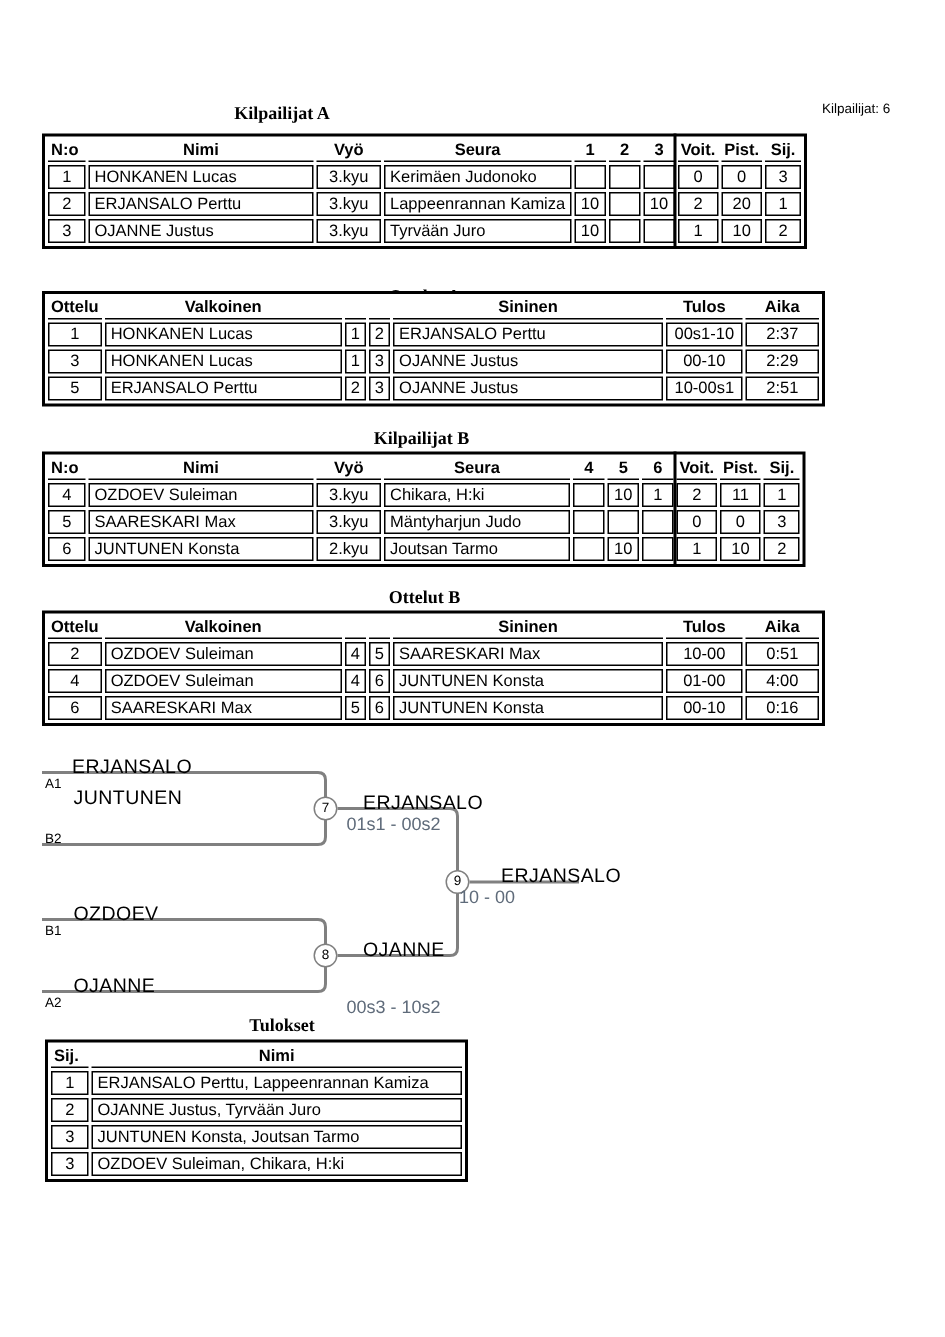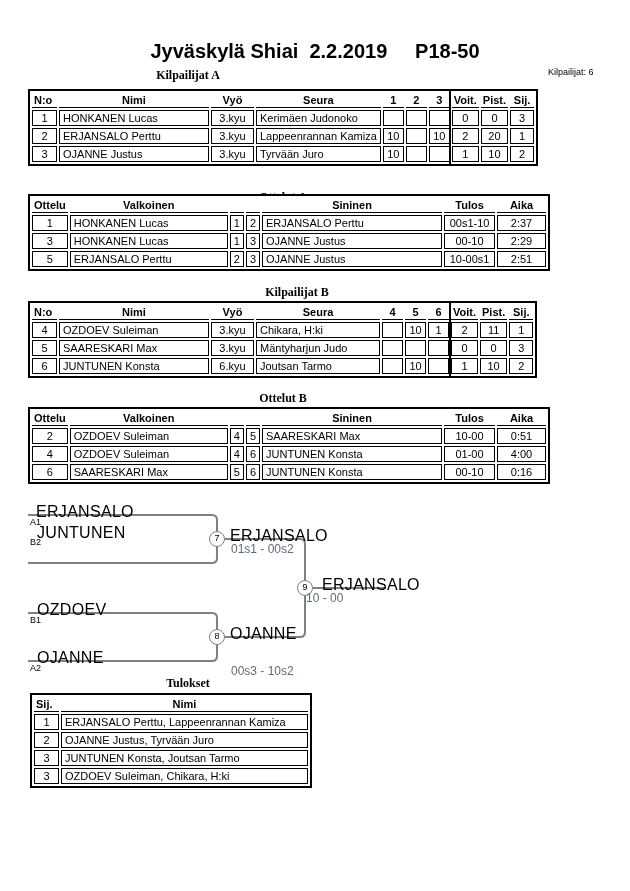--- a/index.html
+++ b/index.html
@@ -17,32 +17,31 @@
              overflow:visible;white-space:nowrap;}
   table.t td{border:1px solid var(--table-border,#000);height:14px;padding:0 3px;
              overflow:hidden;white-space:nowrap;}
   table.t .c{text-align:center;}
   table.t .l{text-align:left;}
   .vline{width:2px;height:77px;background:var(--table-border,#000);}
 
   
   svg.bracket-lines{position:absolute;top:0;left:0;pointer-events:none;}
   svg.bracket-lines path{fill:none;stroke:var(--bracket-line,#808080);stroke-width:2;}
-  .br-name{font-size:16px;letter-spacing:.3px;white-space:nowrap;}
+  .br-name{font-size:13px;letter-spacing:.3px;white-space:nowrap;margin-left:12px;}
   .br-seed{font-size:9px;white-space:nowrap;}
   .br-score{font-size:12px;color:var(--score-text,#5f6b7a);white-space:nowrap;}
   .match-circle{width:16px;height:16px;border-radius:50%;border:1.5px solid var(--bracket-line,#808080);
                 background:#fff;box-sizing:border-box;font-size:9px;line-height:12px;text-align:center;color:#000;}
 </style>
 </head>
 <body>
 
 <div class="page">
 
-  <div class="abs title">Jyväskylä Shiai  2.2.2019     P18-50</div>
   <div class="abs small-note">Kilpailijat: 6</div>
 
   <div class="abs sec-label" style="top:68px;left:188px;">Kilpailijat A</div>
   <table class="t abs" style="top:89px;left:28px;">
     <colgroup>
         <col style="width:25px">
         <col style="width:150px">
         <col style="width:43px">
         <col style="width:124px">
         <col style="width:21px">
@@ -153,21 +152,21 @@
           <td class="l">ERJANSALO Perttu</td>
           <td class="c">2</td>
           <td class="c">3</td>
           <td class="l">OJANNE Justus</td>
           <td class="c">10-00s1</td>
           <td class="c">2:51</td>
         </tr>
       </tbody>
   </table>
 
-  <div class="abs sec-label" style="top:285px;left:297px;">Kilpailijat B</div>
+  <div class="abs sec-label" style="top:285px;left:281px;">Kilpailijat B</div>
   <table class="t abs" style="top:301px;left:28px;">
     <colgroup>
         <col style="width:25px">
         <col style="width:150px">
         <col style="width:43px">
         <col style="width:124px">
         <col style="width:21px">
         <col style="width:21px">
         <col style="width:21px">
         <col style="width:25px">
@@ -209,21 +208,21 @@
           <td class="c"></td>
           <td class="c"></td>
           <td class="c"></td>
           <td class="c">0</td>
           <td class="c">0</td>
           <td class="c">3</td>
         </tr>
         <tr>
           <td class="c">6</td>
           <td class="l">JUNTUNEN Konsta</td>
-          <td class="c">6.kyu</td>
+          <td class="c">2.kyu</td>
           <td class="l">Joutsan Tarmo</td>
           <td class="c"></td>
           <td class="c">10</td>
           <td class="c"></td>
           <td class="c">1</td>
           <td class="c">10</td>
           <td class="c">2</td>
         </tr>
       </tbody>
   </table>
@@ -286,21 +285,21 @@
     <svg class="bracket-lines" width="630" height="891" viewBox="0 0 630 891">
       <path d="M28 515 H212 Q217 515 217 520 V558 Q217 563 212 563 H28"></path>
       <path d="M28 613 H212 Q217 613 217 618 V656 Q217 661 212 661 H28"></path>
       <path d="M225 539 H300 Q305 539 305 544 V632 Q305 637 300 637 H225"></path>
       <path d="M313 588 H386"></path>
     </svg>
 
     <div class="abs br-name" style="top:503px;left:36px;">ERJANSALO</div>
     <div class="abs br-seed" style="top:517px;left:30px;">A1</div>
     <div class="abs br-name" style="top:524px;left:37px;">JUNTUNEN</div>
-    <div class="abs br-seed" style="top:537px;left:30px;">B2</div>
+    <div class="abs br-seed" style="top:554px;left:30px;">B2</div>
 
     <div class="abs br-name" style="top:601px;left:37px;">OZDOEV</div>
     <div class="abs br-seed" style="top:615px;left:30px;">B1</div>
     <div class="abs br-name" style="top:649px;left:37px;">OJANNE</div>
     <div class="abs br-seed" style="top:663px;left:30px;">A2</div>
 
     <div class="abs match-circle" style="top:531px;left:209px;">7</div>
     <div class="abs match-circle" style="top:629px;left:209px;">8</div>
     <div class="abs match-circle" style="top:580px;left:297px;">9</div>
 

